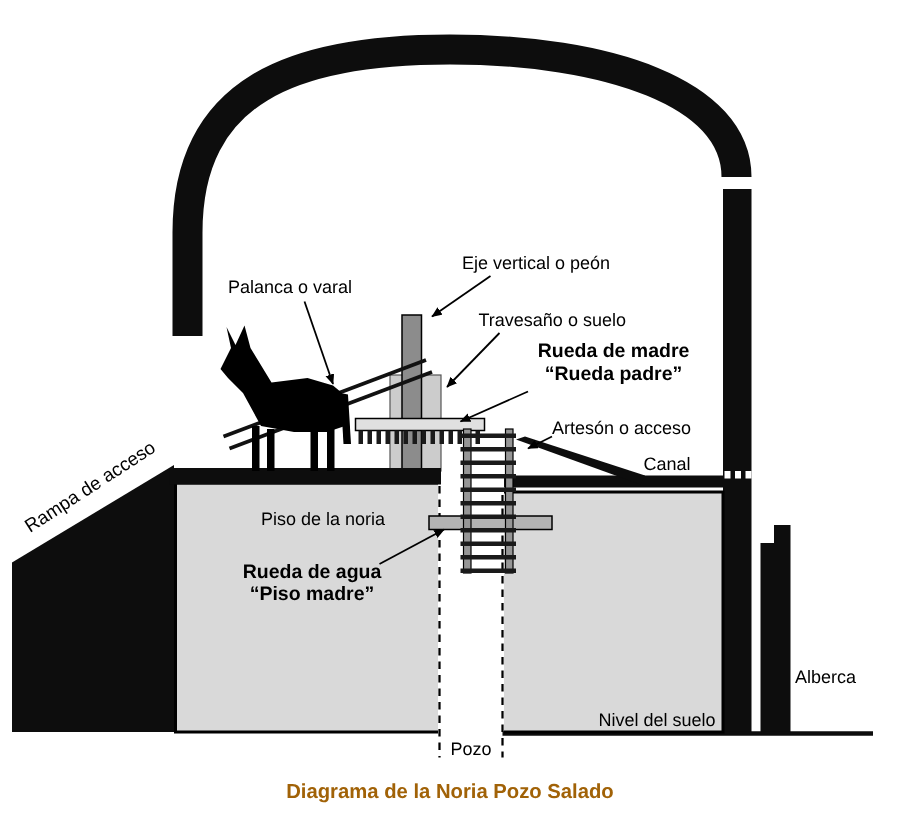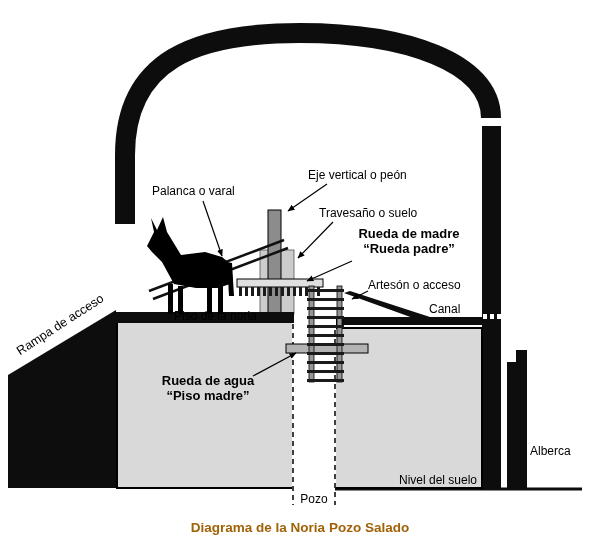--- a/index.html
+++ b/index.html
@@ -137,21 +137,21 @@
   <div class="lbl it" style="left:319px;top:207px">Travesaño o suelo</div>
 
   <div class="lbl b ctr" style="left:348px;top:227px;width:122px">
     <div>Rueda de madre</div>
     <div>“Rueda padre”</div>
   </div>
 
   <div class="lbl it" style="left:368px;top:279px">Artesón o acceso</div>
   <div class="lbl it" style="left:429px;top:303px">Canal</div>
   <div class="lbl rampa">Rampa de acceso</div>
-  <div class="lbl it" style="left:174px;top:310px">Piso de la noria</div>
+  <div class="lbl it" style="left:174px;top:340px">Piso de la noria</div>
 
   <div class="lbl b ctr" style="left:147px;top:374px;width:122px">
     <div>Rueda de agua</div>
     <div>“Piso madre”</div>
   </div>
 
   <div class="lbl ctr" style="left:293px;top:493px;width:42px">Pozo</div>
   <div class="lbl it" style="left:399px;top:474px">Nivel del suelo</div>
   <div class="lbl" style="left:530px;top:445px">Alberca</div>
 

